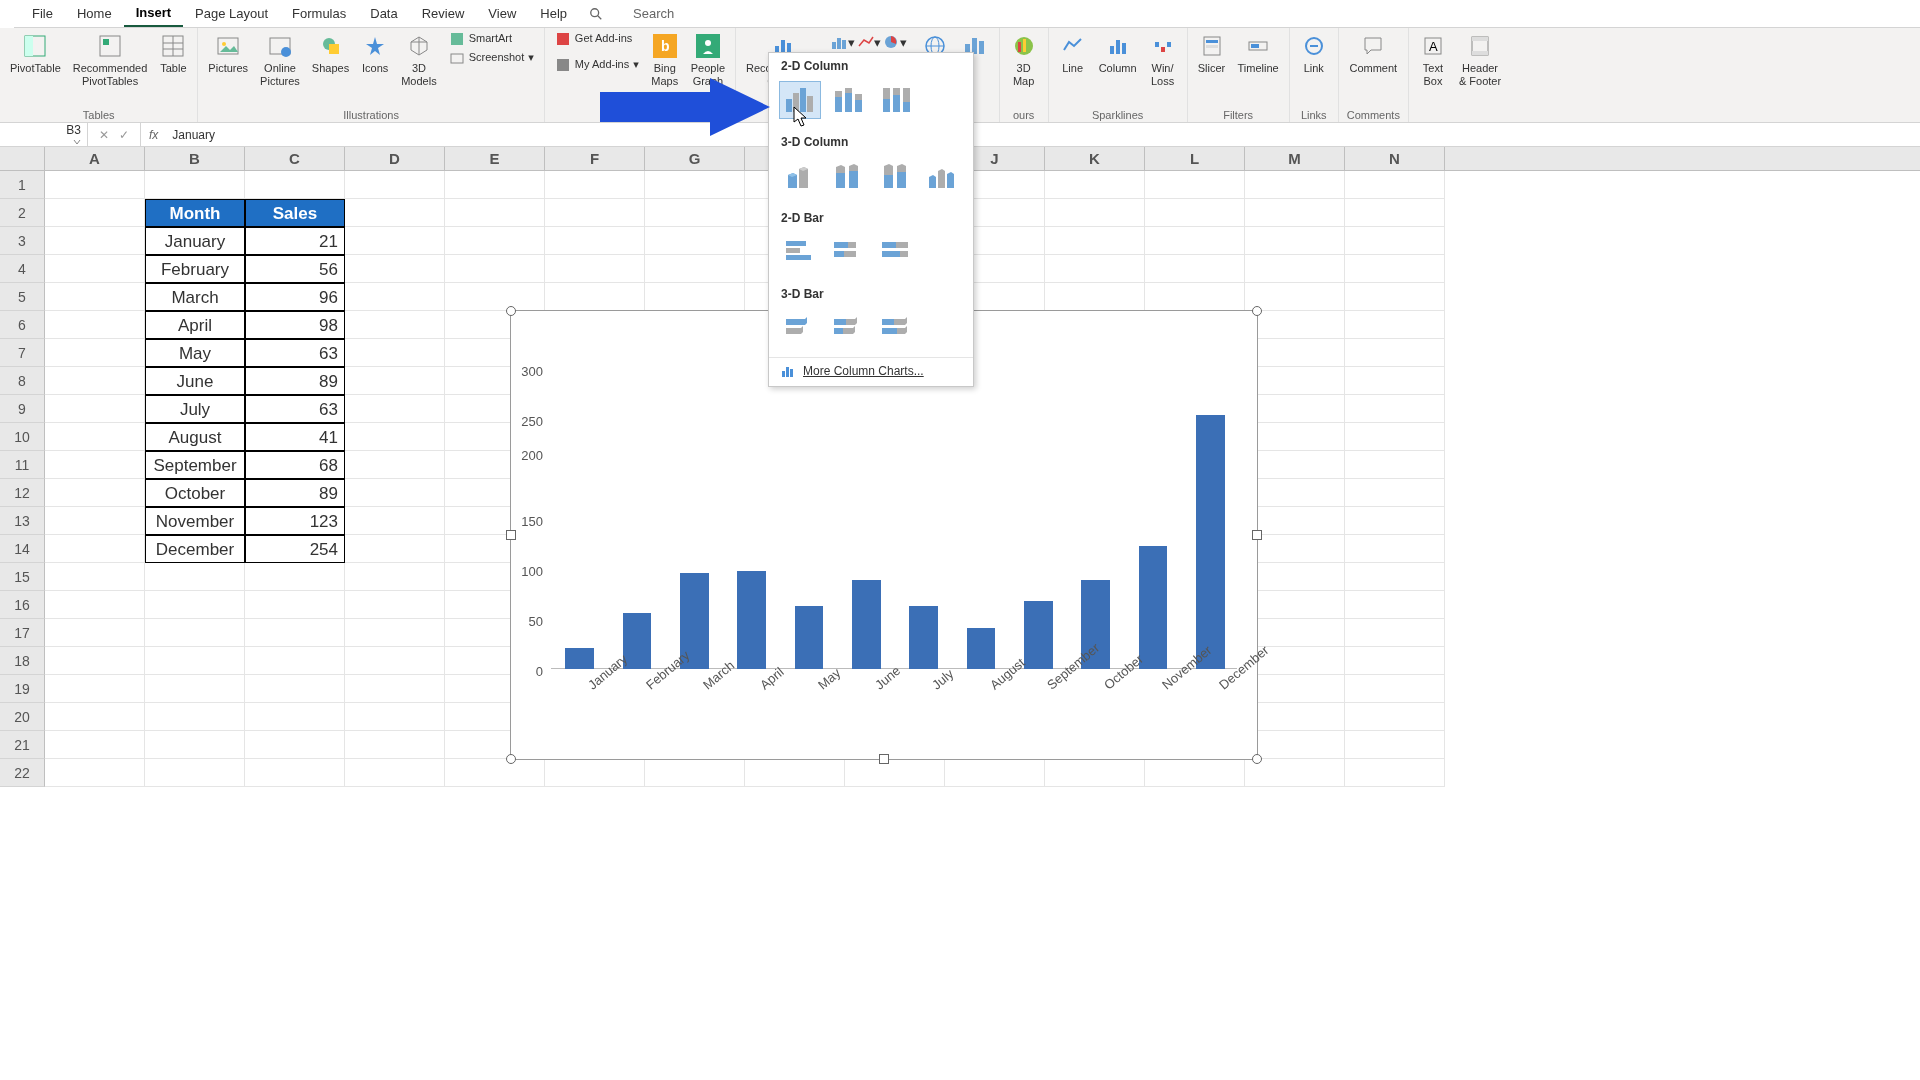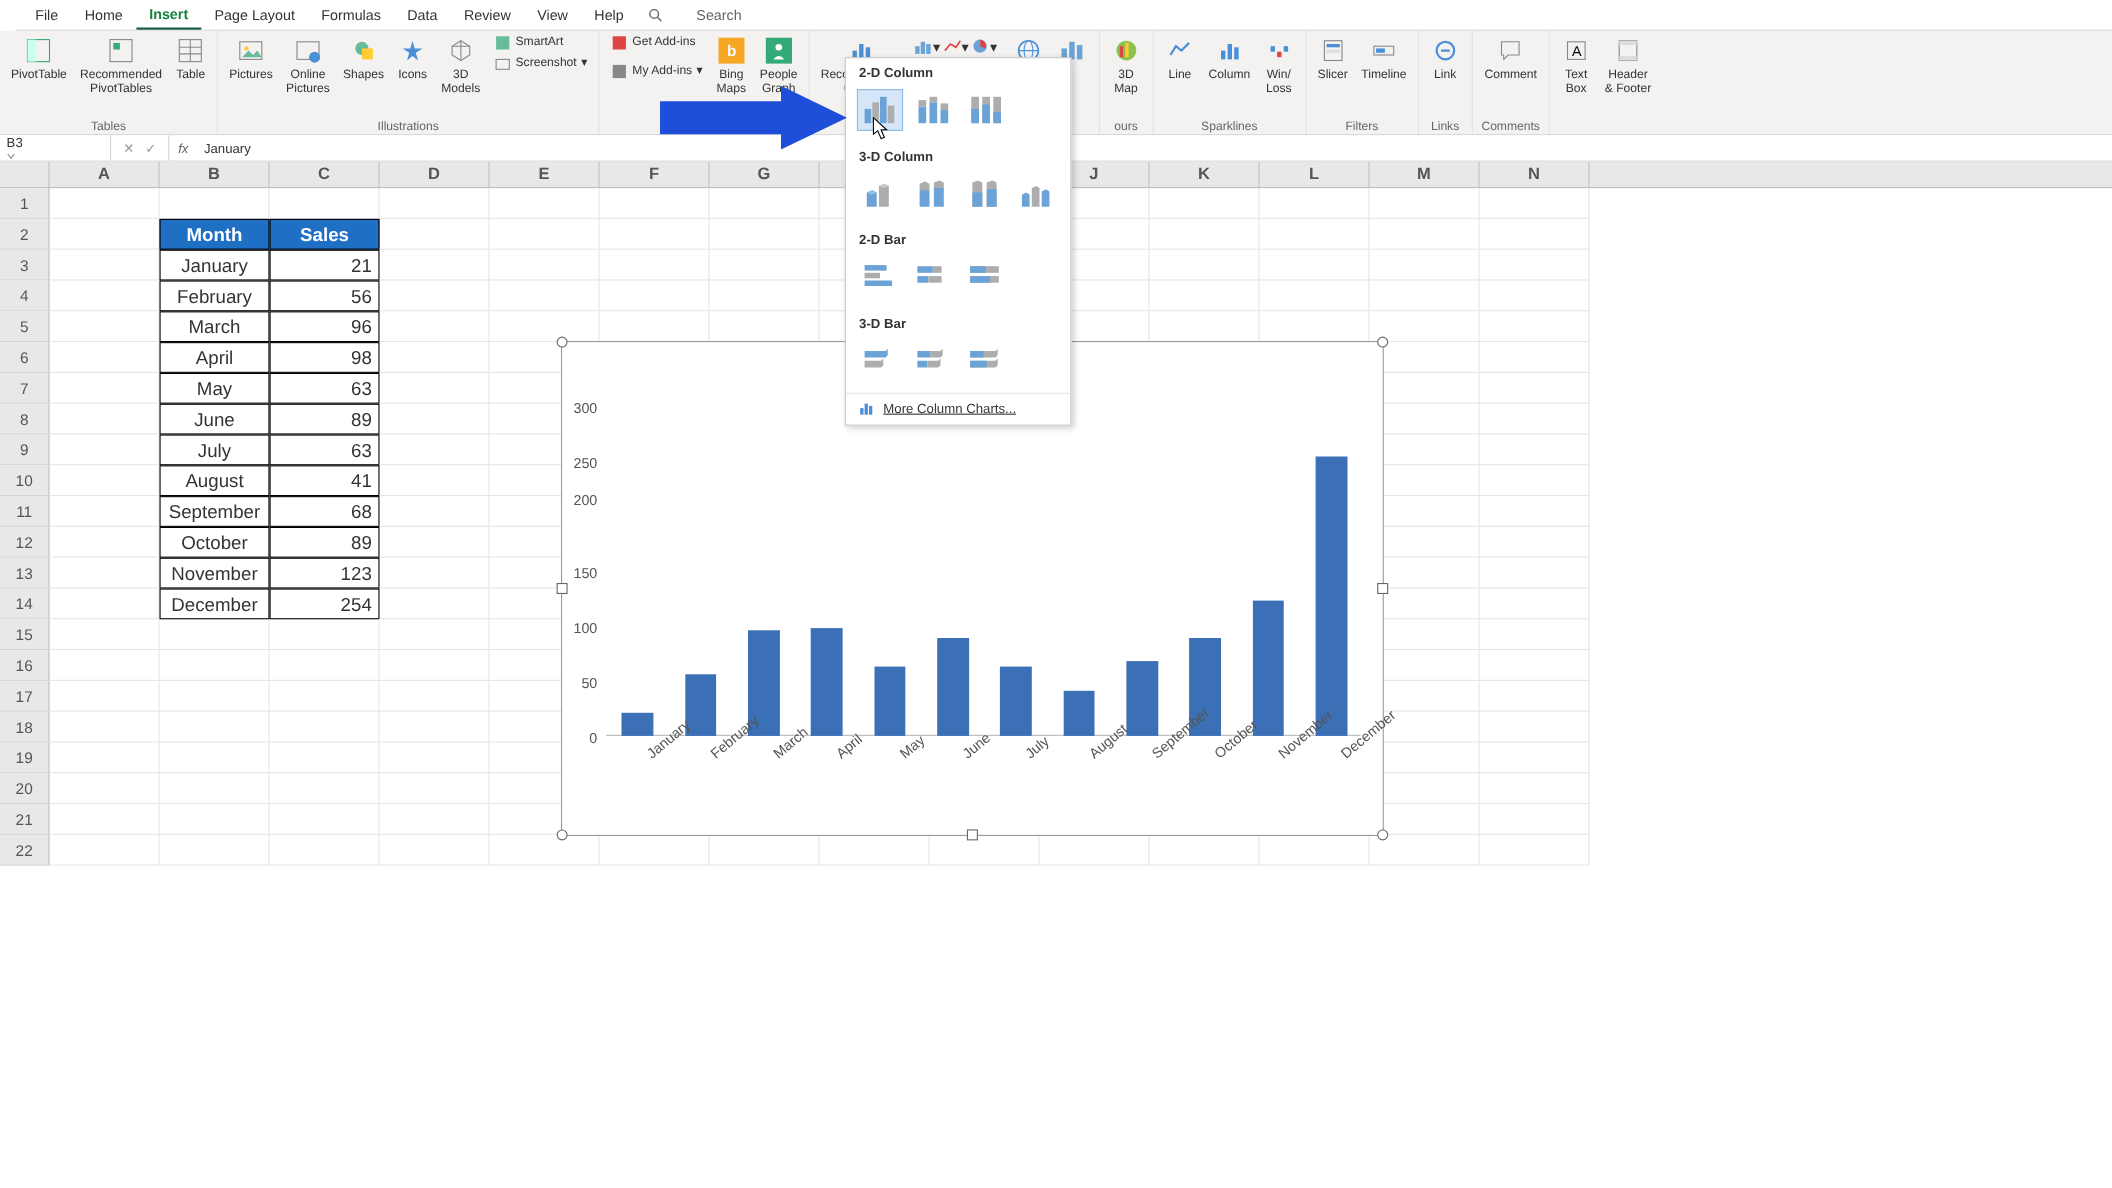--- a/index.html
+++ b/index.html
@@ -1,38 +1,38 @@
 <!DOCTYPE html>
 <html><head>
 <meta charset="utf-8">
 <style>
 * { margin: 0; padding: 0; box-sizing: border-box; font-family: 'Segoe UI', Tahoma, sans-serif; }
 body { background: #fff; font-size: 13px; color: #333; user-select: none; overflow: hidden; }
 
 .tabs { display: flex; background: #fff; border-bottom: 1px solid #d4d4d4; height: 28px; align-items: center; padding: 0 6px; margin-left: 14px; }
 .tab { padding: 5px 12px; cursor: pointer; color: #333; font-size: 13px; }
-.tab.active { border-bottom: 2px solid #185a3e; color: #15803d; font-weight: 600; }
+.tab.active { border-bottom: 2px solid #185a3e; color: #000000; font-weight: 600; }
 .search-wrap { display: flex; align-items: center; margin-left: 10px; color: #666; gap: 24px; }
 .search-wrap svg { width: 14px; height: 14px; margin-right: 6px; }
 
 .ribbon { display: flex; height: 95px; background: #f3f2f1; border-bottom: 1px solid #d4d4d4; }
 .ribbon-group { display: flex; flex-direction: column; align-items: center; padding: 2px 8px 0; border-right: 1px solid #e1e1e1; position: relative; }
 .ribbon-group-row { display: flex; gap: 8px; flex: 1; align-items: flex-start; }
 .ribbon-btn { display: flex; flex-direction: column; align-items: center; padding: 2px 2px; cursor: pointer; font-size: 11px; text-align: center; line-height: 1.2; }
 .ribbon-btn .icon { width: 28px; height: 28px; display: flex; align-items: center; justify-content: center; margin-bottom: 2px; }
 .ribbon-btn.small { flex-direction: row; font-size: 11px; align-items: center; padding: 1px 2px; gap: 4px; }
 .ribbon-btn.small .icon { width: 16px; height: 16px; margin: 0; }
 .ribbon-group-label { font-size: 11px; color: #666; padding: 2px 0 1px; }
 .ribbon-col { display: flex; flex-direction: column; gap: 1px; }
 
 .small-chart-btns { display: flex; gap: 2px; }
 .small-chart-btn { width: 24px; height: 20px; display: flex; align-items: center; justify-content: center; cursor: pointer; }
 
 .formula-bar { display: flex; height: 24px; border-bottom: 1px solid #d4d4d4; align-items: center; background: #fff; }
-.namebox { width: 101px; border-right: 1px solid #d4d4d4; padding: 0 6px; font-size: 12px; height: 100%; display: flex; align-items: flex-start; justify-content: space-between; flex-direction: column; }
+.namebox { width: 88px; border-right: 1px solid #d4d4d4; padding: 0 6px; font-size: 12px; height: 100%; display: flex; align-items: flex-end; justify-content: space-between; flex-direction: column; }
 .namebox svg { width: 8px; height: 8px; }
 .fb-buttons { display: flex; gap: 4px; padding: 0 8px; border-right: 1px solid #d4d4d4; height: 100%; align-items: center; }
 .fb-buttons span { width: 16px; color: #999; text-align: center; font-size: 12px; }
 .fx-label { padding: 0 8px; font-style: italic; color: #666; font-size: 12px; }
 .formula-input { flex: 1; padding: 0 6px; font-size: 12px; }
 
 .sheet { position: relative; }
 .col-headers { display: flex; height: 24px; background: #e8e8e8; border-bottom: 1px solid #bfbfbf; }
 .corner { width: 45px; border-right: 1px solid #bfbfbf; background: #e8e8e8; }
 .col-h { width: 100px; text-align: center; border-right: 1px solid #bfbfbf; font-size: 15px; font-weight: 600; color: #555; line-height: 24px; }

